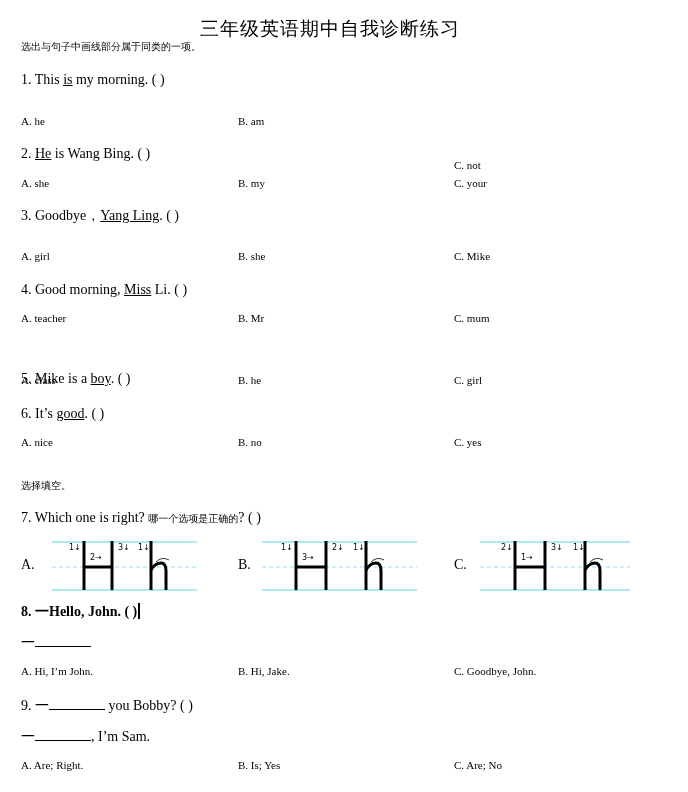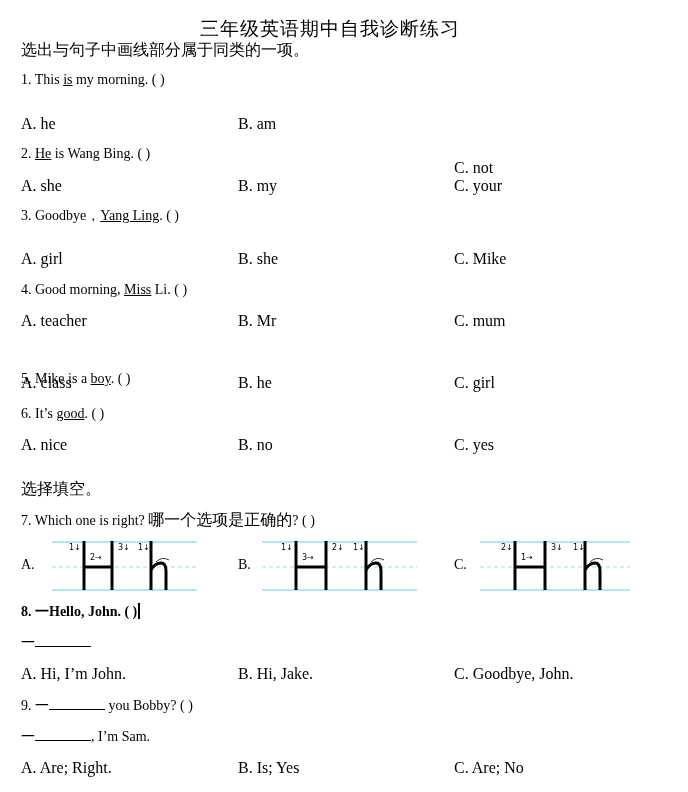--- a/index.html
+++ b/index.html
@@ -8,23 +8,23 @@
     font-family: "Liberation Serif", "DejaVu Serif", serif;
     color: #000;
   }
   .title {
     position: absolute; top: 16px; left: 0; width: 660px; text-align: center;
     font-family: "DejaVu Sans", sans-serif; font-size: 19px; letter-spacing: 1px;
   }
   .line {
     position: absolute; left: 21px; font-size: 14px; white-space: nowrap;
   }
-  .cn { font-family: "DejaVu Sans", sans-serif; font-size: 16px; }
+  .cn { font-family: "DejaVu Sans", sans-serif; font-size: 10px; }
   .u { text-decoration: underline; }
-  .opt { position: absolute; font-size: 16px; white-space: nowrap; }
+  .opt { position: absolute; font-size: 11px; white-space: nowrap; }
   .colA { left: 21px; }
   .colB { left: 238px; }
   .colC { left: 454px; }
   .blank { display: inline-block; border-bottom: 1px solid #000; height: 12px; vertical-align: baseline; }
   .cursor { display: inline-block; width: 2px; height: 16px; background: #000; vertical-align: -3px; margin-left: 1px; }
   .hw { position: absolute; }
   .hw-label { position: absolute; font-size: 14px; }
 </style>
 </head>
 <body>

